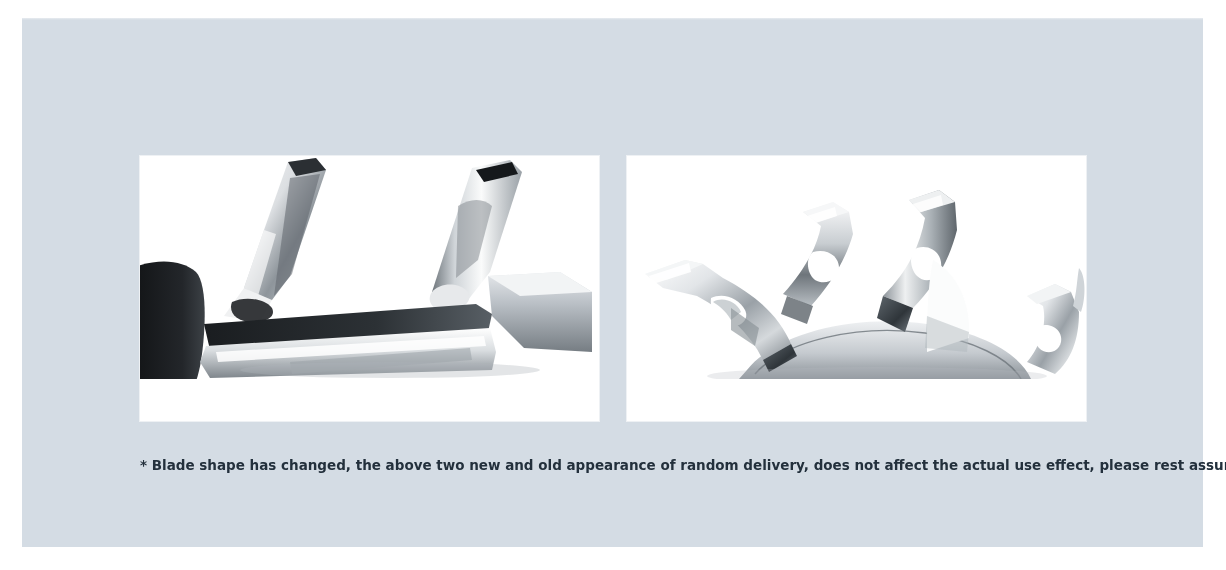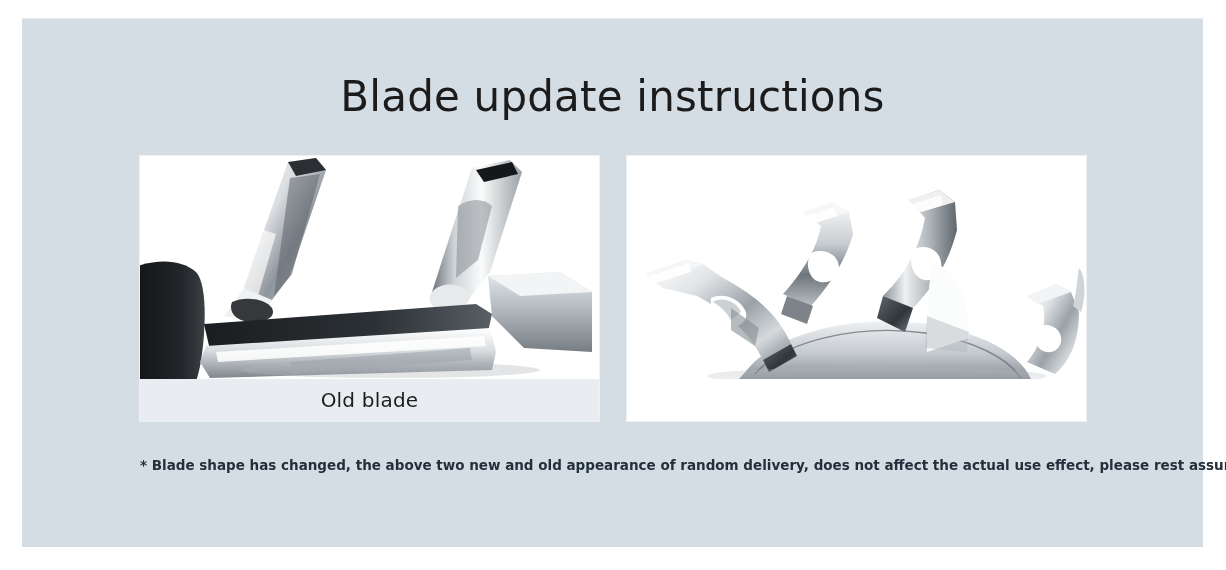--- a/index.html
+++ b/index.html
@@ -103,21 +103,20 @@
   }
 
   
   .svg-art { display:block; width:100%; height:100%; }
 </style>
 </head>
 <body>
 
 <div class="panel">
 
-  <div class="page-title">Blade update instructions</div>
 
   <div class="cards">
 
     <div class="card">
       <div class="photo">
         <svg class="svg-art" viewBox="0 0 459 223" preserveAspectRatio="xMidYMid slice">
           <defs>
             <linearGradient id="oSteelA" x1="0" y1="0" x2="1" y2="1">
               <stop offset="0%" stop-color="#f7f8f9"></stop>
               <stop offset="35%" stop-color="#dcdfe2"></stop>
@@ -174,21 +173,20 @@
 
           <path d="M64 168 L336 148 L352 158 L348 176 L70 194 Z" fill="url(#oBaseTop)"></path>
 
           <path d="M66 190 L350 172 L356 196 L352 214 L70 222 L60 206 Z" fill="url(#oSteelC)"></path>
           <path d="M76 196 L344 180 L346 190 L78 206 Z" fill="#ffffff" opacity=".85"></path>
           <path d="M150 206 L330 192 L332 204 L152 218 Z" fill="#9ba2a8" opacity=".55"></path>
 
           <ellipse cx="250" cy="214" rx="150" ry="8" fill="#aeb5bb" opacity=".35"></ellipse>
         </svg>
       </div>
-      <div class="caption">Old blade</div>
     </div>
 
     <div class="card">
       <div class="photo">
         <svg class="svg-art" viewBox="0 0 459 223" preserveAspectRatio="xMidYMid slice">
           <defs>
             <linearGradient id="nS1" x1="0" y1="0" x2="1" y2="1">
               <stop offset="0%" stop-color="#ffffff"></stop>
               <stop offset="30%" stop-color="#e2e5e8"></stop>
               <stop offset="58%" stop-color="#9aa1a7"></stop>

